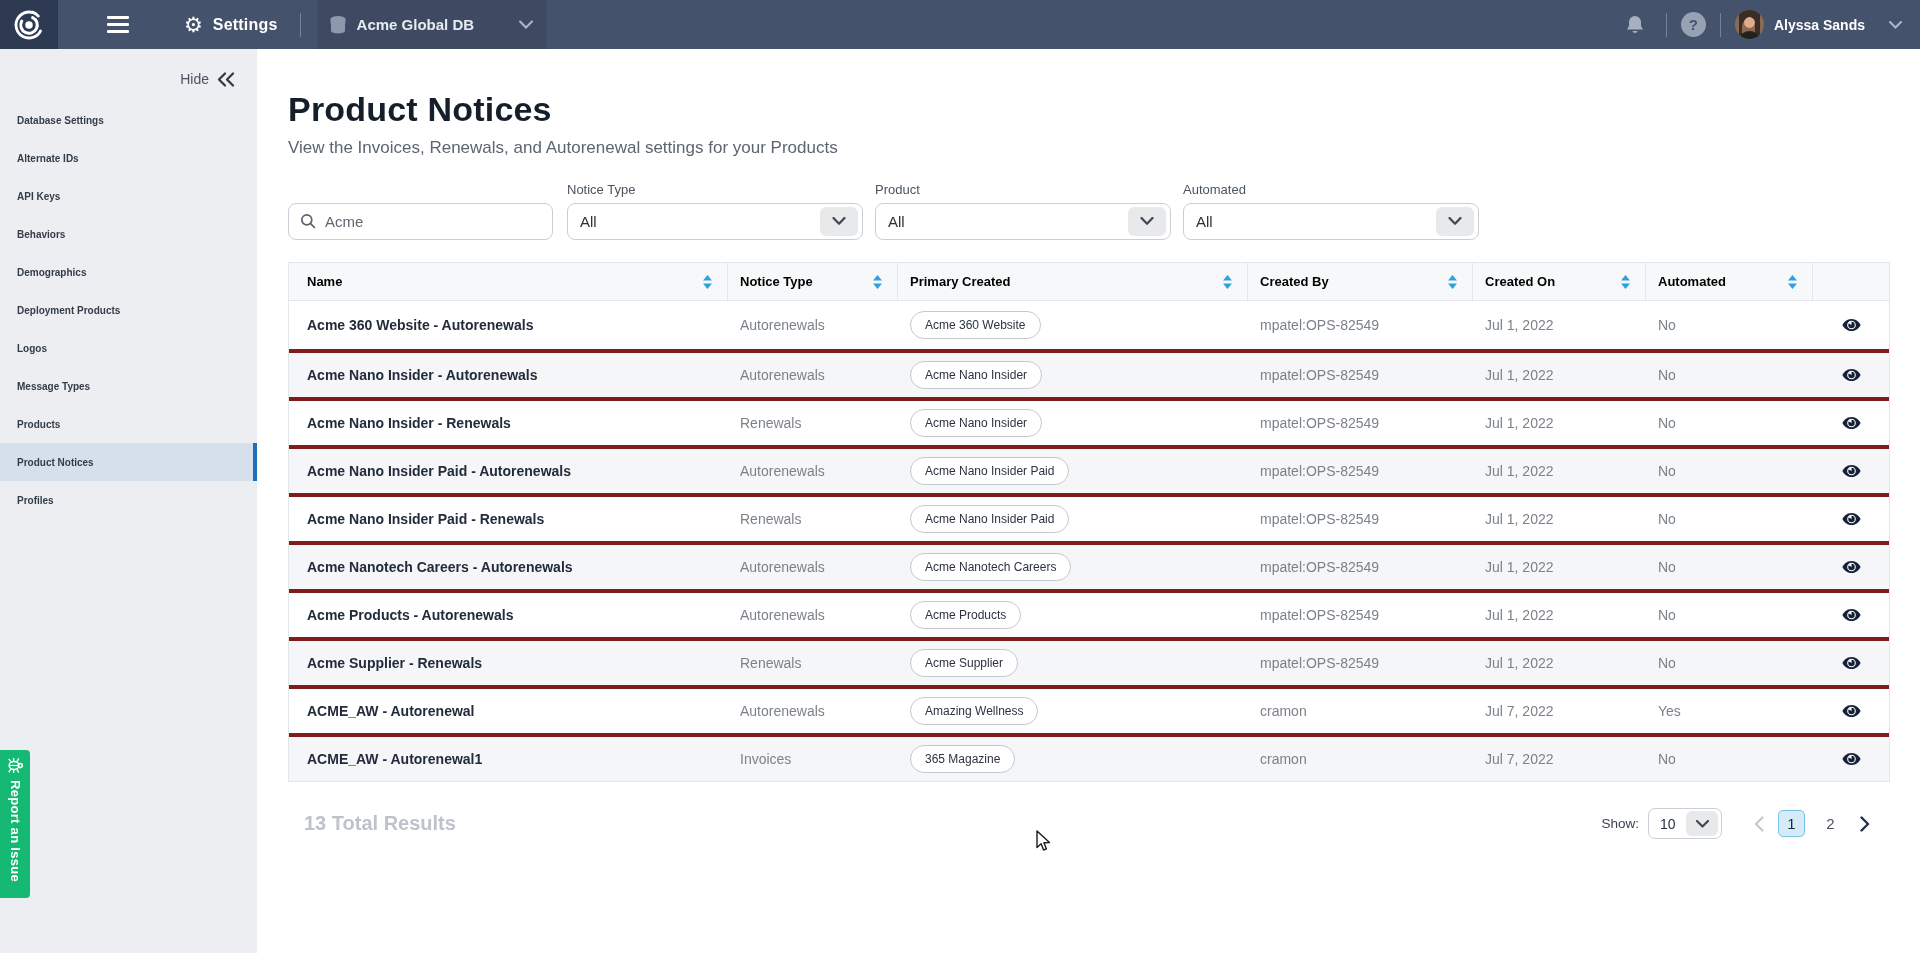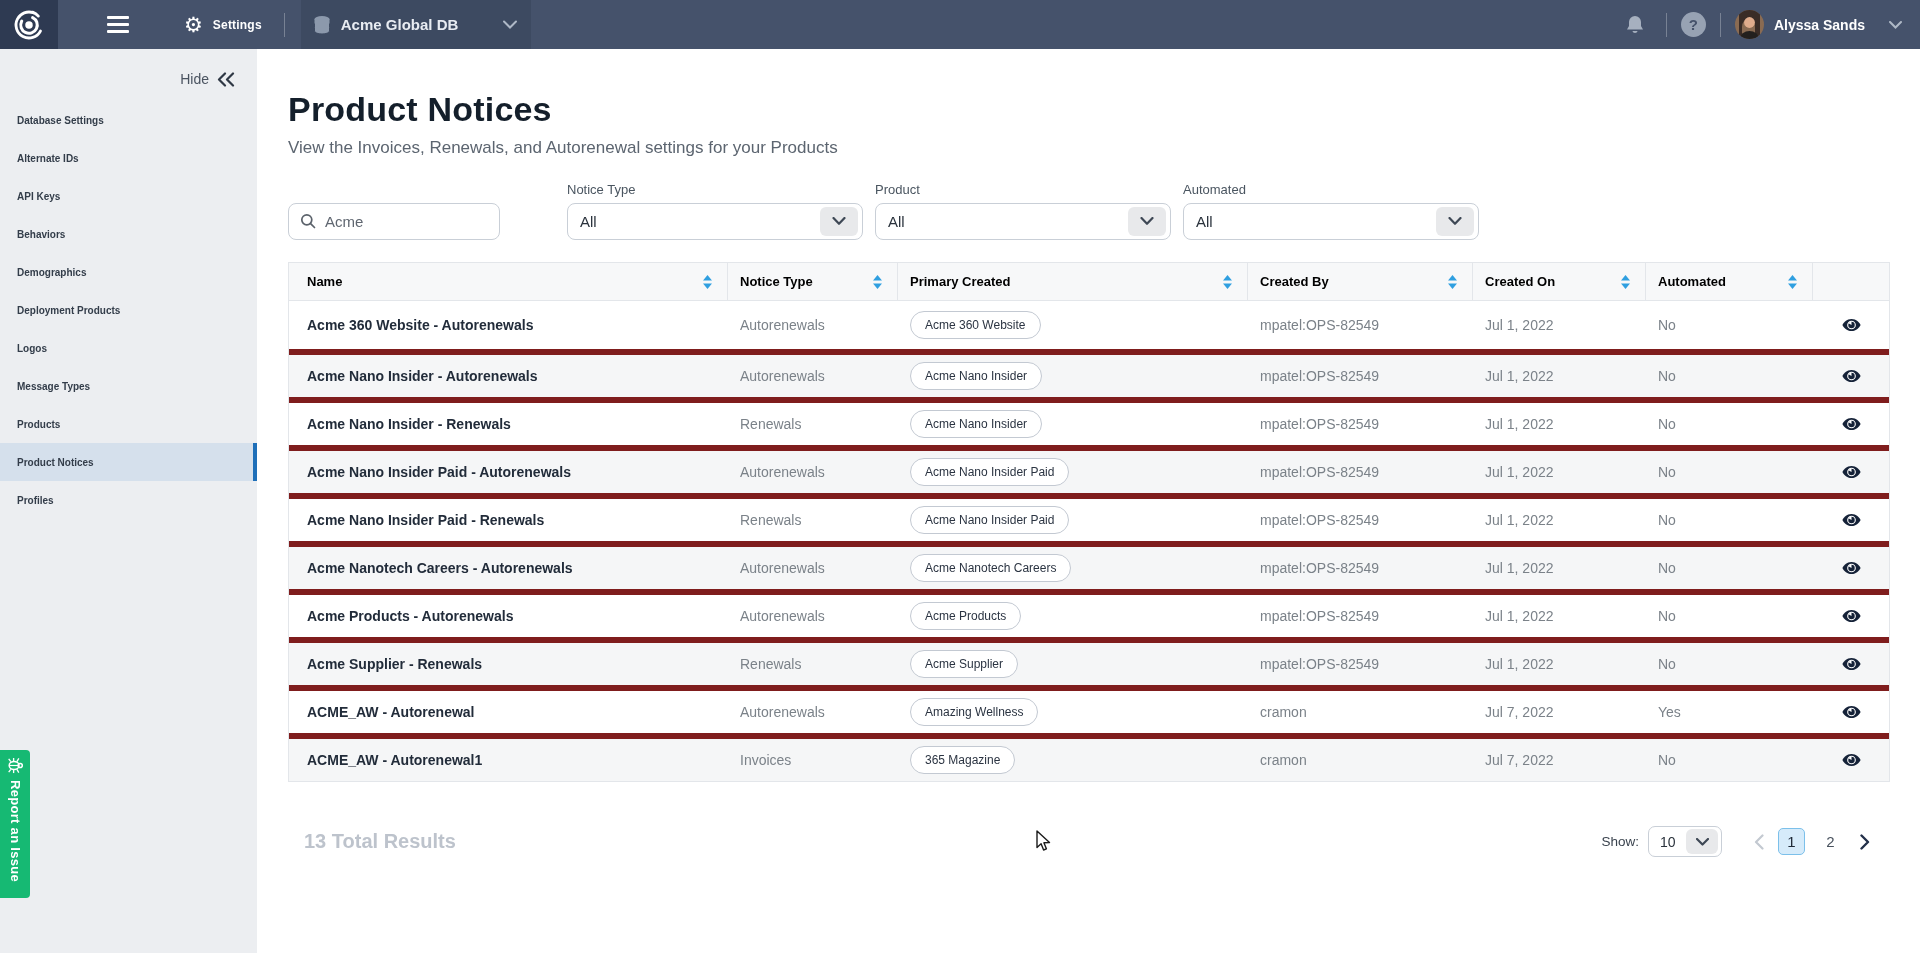--- a/index.html
+++ b/index.html
@@ -7,21 +7,21 @@
   body { font-family:"Liberation Sans", sans-serif; background:#fff; position:relative; }
 
   
   .topbar { position:absolute; top:0; left:0; width:1920px; height:49px;
             background:#45526B; display:flex; align-items:center; color:#fff; z-index:30; }
   .logo-box { width:58px; height:49px; background:#2E3A52; display:flex; align-items:center; justify-content:center; cursor:pointer; }
   .hamburger { width:52px; height:49px; display:flex; flex-direction:column; gap:4px; align-items:center; justify-content:center; cursor:pointer; margin-left:34px; }
   .hamburger span { display:block; width:22px; height:3px; background:#fff; border-radius:1px; }
   .app-section { display:flex; align-items:center; gap:10px; margin-left:40px; cursor:pointer; }
   .gear-glyph { font-size:21px; line-height:1; color:#fff; }
-  .app-label { font-size:12px; font-weight:700; letter-spacing:.2px; }
+  .app-label { font-size:16px; font-weight:700; letter-spacing:.2px; }
   .tb-sep { width:1px; height:24px; background:rgba(255,255,255,.28); margin:0 0 0 22px; }
   .db-selector { height:49px; margin-left:16px; padding:0 14px 0 12px; background:#3D4A61;
                  display:flex; align-items:center; gap:10px; min-width:230px; cursor:pointer; }
   .db-name { font-size:15px; font-weight:700; color:#E8ECF2; flex:1; }
   .tb-right { margin-left:auto; display:flex; align-items:center; padding-right:18px; }
   .icon-btn { display:flex; align-items:center; justify-content:center; width:34px; height:34px; cursor:pointer; }
   .help-circle { width:25px; height:25px; border-radius:50%; background:#97A2B3; color:#45526B;
                  font-weight:700; font-size:15px; display:flex; align-items:center; justify-content:center; cursor:pointer; }
   .tb-sep2 { width:1px; height:24px; background:rgba(255,255,255,.28); margin:0 14px; }
   .avatar { width:29px; height:29px; border-radius:50%; overflow:hidden; flex-shrink:0; cursor:pointer; }
@@ -38,21 +38,21 @@
 
   
   .main { position:absolute; top:49px; left:257px; right:0; bottom:0; background:#fff; }
   .container { margin-left:31px; width:1602px; }
   .page-title { margin-top:41px; font-size:34px; font-weight:700; color:#141F2B; letter-spacing:.2px; }
   .page-subtitle { margin-top:9px; font-size:17px; color:#5C6570; }
 
   
   .filters { margin-top:24px; display:flex; align-items:flex-end; gap:13px; }
   .search-wrap { position:relative; width:266px; }
-  .search-wrap input { width:212px; height:37px; border:1px solid #C9CFD7; border-radius:8px;
+  .search-wrap input { width:265px; height:37px; border:1px solid #C9CFD7; border-radius:8px;
                        padding:0 10px 0 36px; font-size:15px; color:#5F6670; outline:none;
                        font-family:"Liberation Sans",sans-serif; background:#fff; }
   .search-icon { position:absolute; left:12px; top:10px; }
   .filter-group { display:flex; flex-direction:column; }
   .filter-label { font-size:13px; color:#4A5560; margin-bottom:6px; }
   .select-box { width:296px; height:37px; background:#fff; border:1px solid #C9CFD7; border-radius:8px;
                 display:flex; align-items:center; justify-content:space-between; padding:0 4px 0 12px; cursor:pointer; }
   .select-value { font-size:15px; color:#2A323C; }
   .select-chevron { width:38px; height:29px; background:#E8E9EB; border-radius:6px;
                     display:flex; align-items:center; justify-content:center; }
@@ -60,32 +60,32 @@
   
   .table { margin-top:22px; border:1px solid #E3E6EA; }
   .thead { display:grid; grid-template-columns:439px 170px 350px 225px 173px 167px 1fr;
            background:#F7F8F9; height:38px; border-bottom:1px solid #E3E6EA; }
   .th { display:flex; align-items:center; justify-content:space-between; padding:0 14px 0 12px;
         border-right:1px solid #E3E6EA; cursor:pointer; }
   .th:first-child { padding-left:18px; }
   .th.actions { border-right:none; cursor:default; }
   .th .col-label { font-size:13px; font-weight:700; color:#000000; }
   .tr { display:grid; grid-template-columns:439px 170px 350px 225px 173px 167px 1fr;
-        height:48px; background:#fff; border-top:6px solid #7f1d1d; }
+        height:48px; background:#fff; border-top:4px solid #7f1d1d; }
   .tr:first-child { border-top:none; }
   .tr.alt { background:#F5F6F7; }
   .td { display:flex; align-items:center; padding-left:12px; font-size:14px; color:#7B8289; overflow:hidden; }
   .td.name { padding-left:18px; font-weight:700; color:#222C3A; }
   .pill { display:inline-flex; align-items:center; background:#fff; border:1px solid #C3C9D2;
           border-radius:17px; padding:6px 14px; font-size:12px; color:#2B3442; white-space:nowrap; }
   .td.actions { justify-content:center; padding:0; }
   .eye-btn { background:none; border:none; cursor:pointer; display:flex; align-items:center; justify-content:center; width:36px; height:36px; }
 
   
-  .table-footer { margin-top:44px; display:flex; align-items:center; justify-content:space-between; width:1602px; }
+  .table-footer { margin-top:26px; display:flex; align-items:center; justify-content:space-between; width:1602px; }
   .total-results { font-size:20px; font-weight:700; color:#BDC3CC; padding-left:16px; }
   .pager { display:flex; align-items:center; padding-right:20px; }
   .show-label { font-size:13.5px; color:#3A434E; margin-right:9px; }
   .show-select { width:74px; height:31px; border:1px solid #C9CFD7; border-radius:7px; background:#fff;
                  display:flex; align-items:center; justify-content:space-between; padding:0 3px 0 11px; cursor:pointer; }
   .show-select .select-value { font-size:14px; }
   .show-select .select-chevron { width:32px; height:25px; }
   .page-prev { margin-left:32px; cursor:default; display:flex; }
   .page-list { display:flex; align-items:center; gap:12px; margin-left:14px; }
   .page-btn { min-width:27px; height:27px; border:none; background:none; font-size:15px; color:#49525E;

